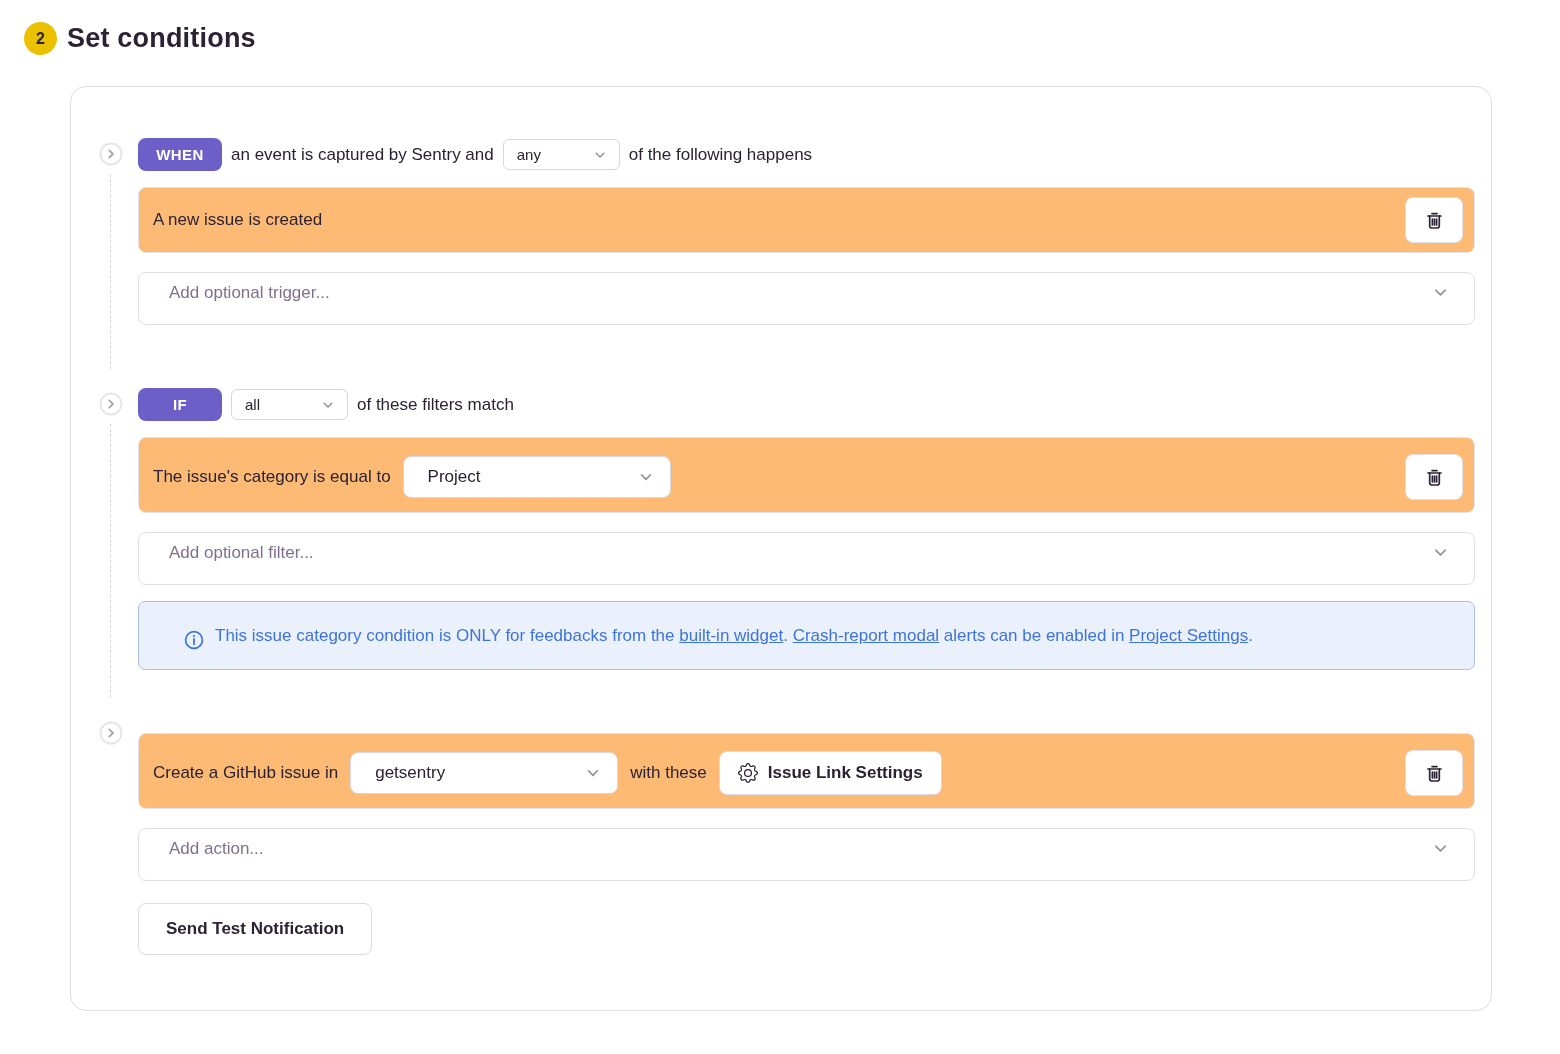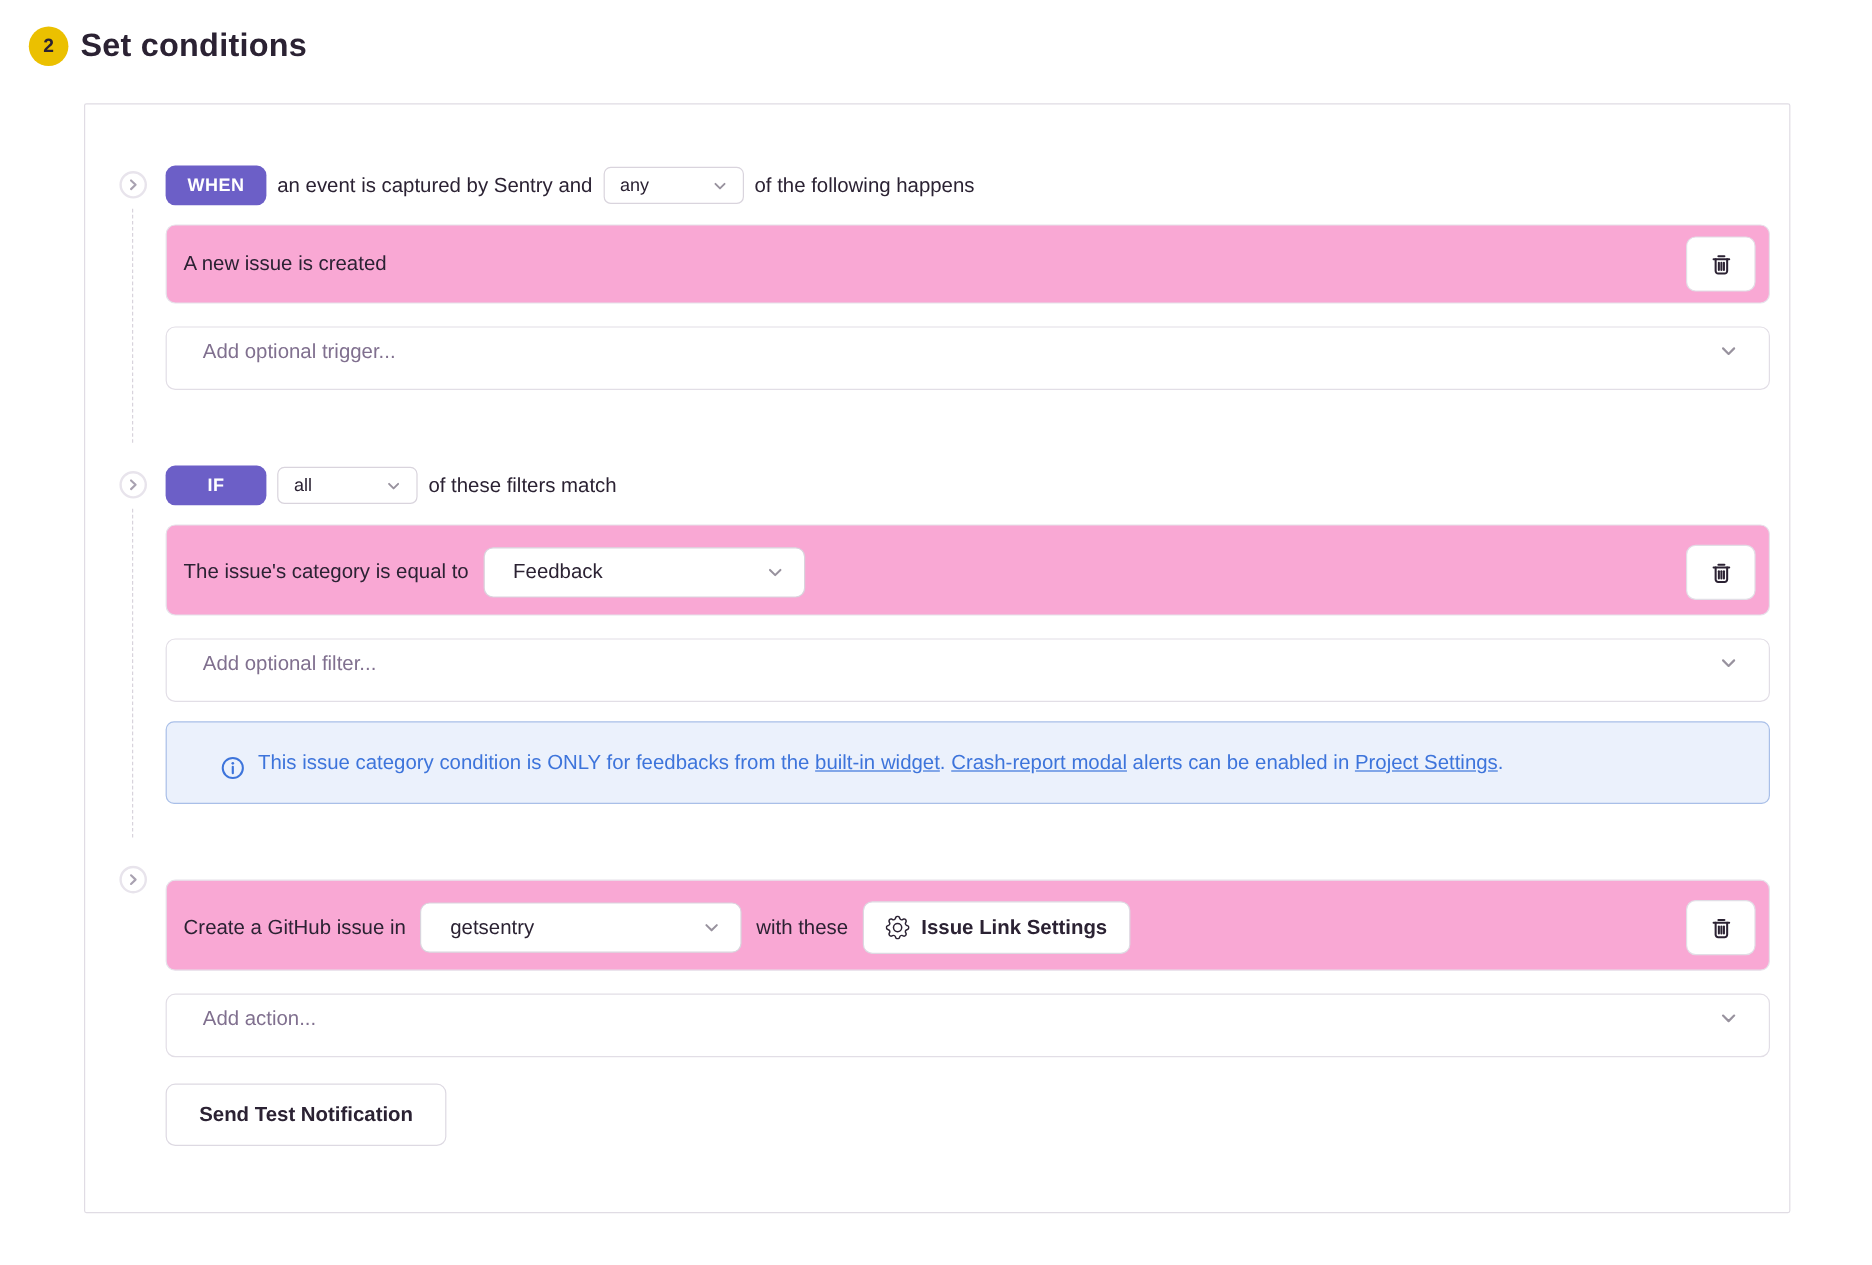--- a/index.html
+++ b/index.html
@@ -22,21 +22,21 @@
     font-size:16px; font-weight:700;
     display:flex; align-items:center; justify-content:center;
   }
   .page-title { margin:0; font-size:27px; font-weight:700; color:#2B2233; letter-spacing:0.2px; }
 
   
   .card {
     margin-left:46px;
     width:1422px;
     border:1px solid #E0DCE4;
-    border-radius:2px;
+    border-radius:16px;
     padding:51px 16px 55px 28px;
     background:#fff;
   }
 
   
   .step { display:flex; margin-bottom:47px; }
   .step:last-child { margin-bottom:0; }
   .gutter { width:24px; margin-right:15px; position:relative; padding-top:4px; flex-shrink:0; }
   .connector {
     position:absolute; left:11px; top:36px; bottom:-28px;
@@ -61,21 +61,21 @@
   }
   .select .sel-value { color:#2B2233; }
   .select.sm { width:117px; height:31px; border-radius:6px; padding:0 12px 0 13px; font-size:15px; }
   .select.md { width:268px; height:42px; border-radius:8px; padding:0 16px 0 24px; font-size:17px; }
   .chev { display:flex; align-items:center; }
 
   
   .rule-row {
     display:flex; align-items:center; justify-content:space-between;
     min-height:66px;
-    background:#f9a8d4;
+    background:#fdba74;
     border:1px solid #E6E2EA;
     border-radius:8px;
     padding:9px 11px 9px 14px;
     margin-bottom:19px;
     margin-top:16px;
   }
   .rule-row.tall { min-height:78; padding-top:16px; padding-bottom:12px; }
   .rule-left { display:flex; align-items:center; gap:12px; flex-wrap:wrap; }
   .rule-text { color:#2B2233; }
 
@@ -217,21 +217,21 @@
                 </svg>
             </span>
           </span>
           <span class="label-text">of these filters match</span>
         </div>
 
         <div class="rule-row tall">
           <div class="rule-left">
             <span class="rule-text">The issue's category is equal to</span>
             <span class="select md">
-              <span class="sel-value">Feedback</span>
+              <span class="sel-value">Project</span>
               <span class="chev">
                 <svg width="16" height="16" viewBox="0 0 14 14" fill="none">
                     <path d="M3.2 5.2 L7 9 L10.8 5.2" stroke="#98929E" stroke-width="1.5" stroke-linecap="round" stroke-linejoin="round"></path>
                   </svg>
               </span>
             </span>
           </div>
           <button class="icon-btn">
             <span style="display:flex;">
               <svg width="19" height="21" viewBox="0 0 19 21" fill="none" stroke="#2B2233" stroke-width="1.7" stroke-linecap="round" stroke-linejoin="round">

